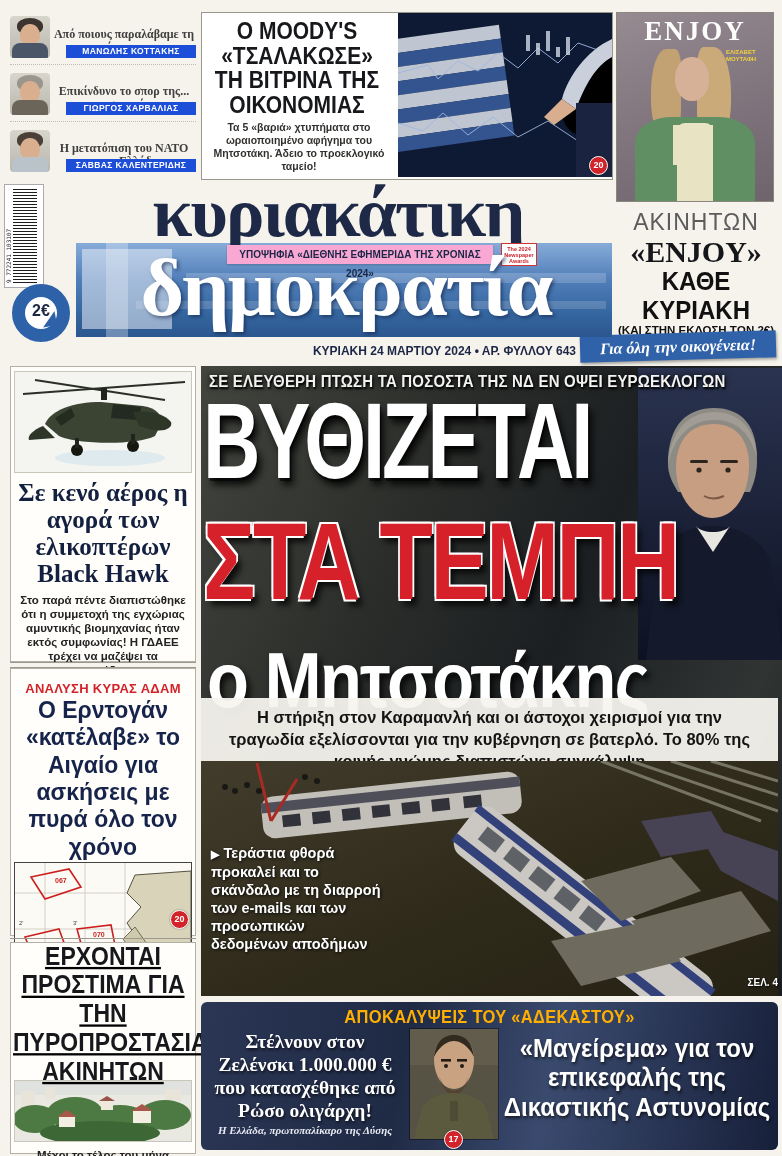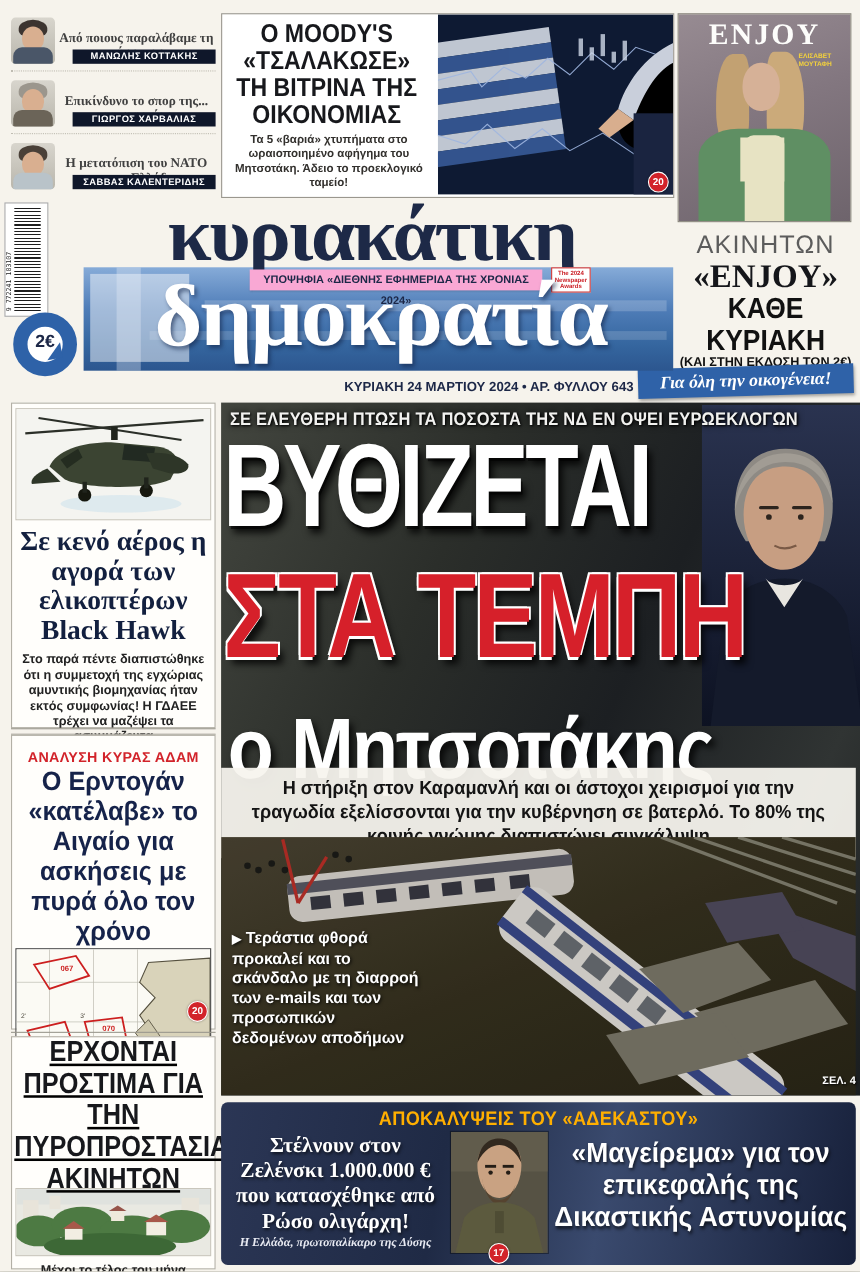--- a/index.html
+++ b/index.html
@@ -10,21 +10,21 @@
   
   #columnists{left:10px;top:12px;width:186px;height:168px;}
   .colrow{position:relative;height:52px;margin-bottom:4px;border-bottom:1px dotted #bfbcb2;}
   .colrow:last-child{border-bottom:none;}
   .headshot{position:absolute;left:0;top:4px;width:40px;height:42px;border-radius:4px;overflow:hidden;
             background:linear-gradient(180deg,#d8d5cd 0%,#b9b6ac 100%);}
   .headshot .hair{position:absolute;left:7px;top:2px;width:26px;height:16px;border-radius:50% 50% 40% 40%;}
   .headshot .face{position:absolute;left:10px;top:8px;width:20px;height:22px;border-radius:50% 50% 46% 46%;background:#d9af90;}
   .headshot .body{position:absolute;left:2px;top:27px;width:36px;height:16px;border-radius:8px 8px 0 0;}
   .coltitle{position:absolute;left:42px;top:16px;width:144px;font:700 12px/13px "Liberation Serif",serif;color:#404040;text-align:center;}
-  .colname{position:absolute;left:56px;top:33px;width:130px;height:13px;background:#0f172a;color:#fff;
+  .colname{position:absolute;left:56px;top:33px;width:130px;height:13px;background:#1d4ed8;color:#fff;
            font:700 8.5px/13px "Liberation Sans",sans-serif;text-align:center;letter-spacing:.4px;}
 
   
   #moodys{left:201px;top:12px;width:410px;height:166px;background:#fff;border:1px solid #9a978e;}
   #moodys-headline{position:absolute;left:4px;top:6px;width:182px;font:900 21px/22px "Liberation Sans",sans-serif;
                    color:#17181c;text-align:center;transform:scaleY(1.12);transform-origin:top;}
   #moodys-sub{position:absolute;left:2px;top:108px;width:190px;font:700 10.5px/13px "Liberation Sans",sans-serif;color:#33312e;text-align:center;}
   #moodys-art{position:absolute;right:0;top:0;width:214px;height:164px;overflow:hidden;}
   .pbadge{width:17px;height:17px;border-radius:50%;background:#d2232a;color:#fff;border:1px solid #fff;
           font:700 9px/17px "Liberation Sans",sans-serif;text-align:center;box-shadow:0 0 2px #0006;}

